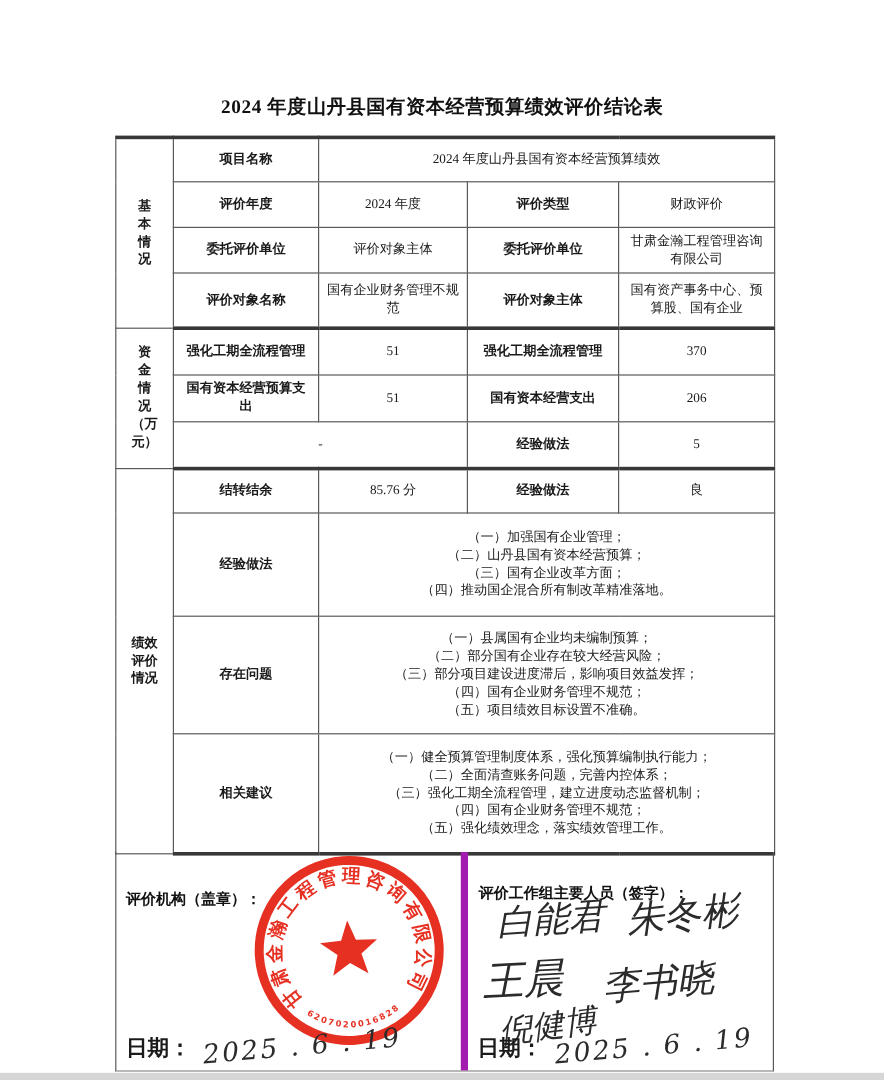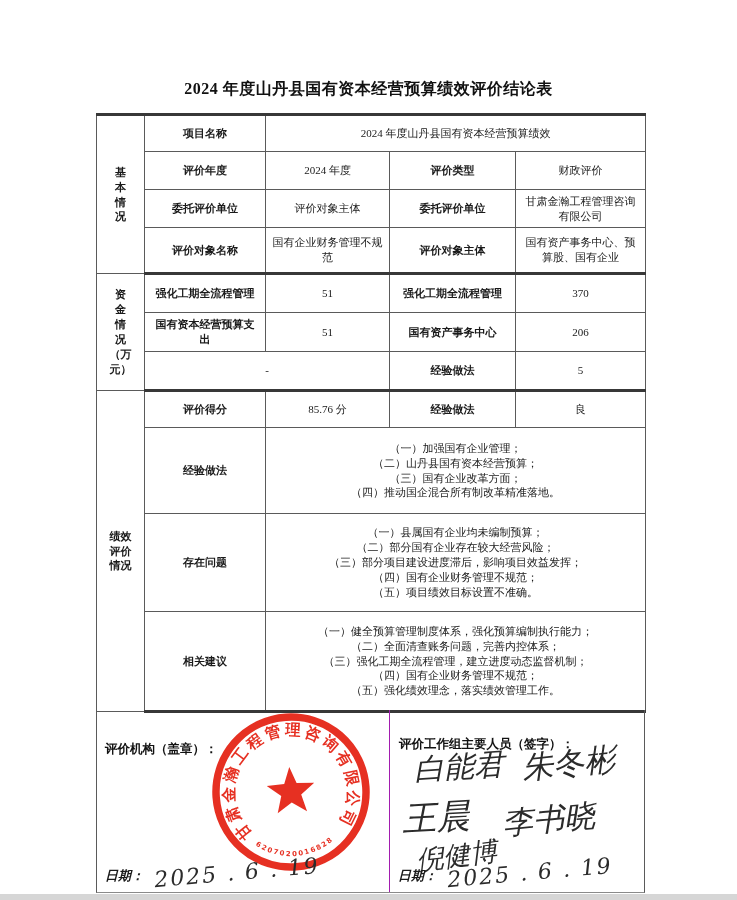--- a/index.html
+++ b/index.html
@@ -28,25 +28,25 @@
   td.list {
     text-align:left; white-space:pre-line; padding:3px 10px;
     line-height:1.5; font-size:12.5px;
   }
   tr.secline > td { border-bottom:3px solid #383838; }
   .footer-block {
     position:absolute; left:96px; top:710px; width:549px; height:183px;
     display:flex; box-sizing:border-box;
     border-left:1px solid #5a5a5a; border-right:1px solid #5a5a5a; border-bottom:1px solid #8a8a8a;
   }
-  .f-left  { width:293px; position:relative; border-right:1px solid #a21caf; box-sizing:border-box; }
+  .f-left  { width:293px; position:relative; border-right:6px solid #a21caf; box-sizing:border-box; }
   .f-right { flex:1; position:relative; }
   .f-label { position:absolute; font-weight:bold; font-size:12.5px; color:#111; white-space:nowrap; }
   .date-row { position:absolute; bottom:7px; left:8px; white-space:nowrap; }
-  .date-label { font-weight:bold; font-size:13px;font-style:italic; }
+  .date-label { font-weight:bold; font-size:18px; }
   .hand {
     font-style:italic; color:#2b2b2b; font-weight:400;
     font-family:"DejaVu Serif","Liberation Serif",serif;
   }
   .hand-date { display:inline-block; font-size:22px; transform:rotate(-5deg); margin-left:10px; letter-spacing:2px; }
   .sig { position:absolute; font-size:30px; line-height:1; white-space:nowrap; }
   .seal {
     position:absolute; left:112px; top:0px; width:164px; height:164px;
     opacity:0.92; mix-blend-mode:multiply; transform:rotate(-4deg);
   }
@@ -102,33 +102,33 @@
 （万
 元）</td>
         <td class="lbl">强化工期全流程管理</td>
         <td>51</td>
         <td class="lbl">强化工期全流程管理</td>
         <td>370</td>
       </tr>
       <tr style="height:39px">
         <td class="lbl">国有资本经营预算支出</td>
         <td>51</td>
-        <td class="lbl">国有资产事务中心</td>
+        <td class="lbl">国有资本经营支出</td>
         <td>206</td>
       </tr>
       <tr style="height:39px" class="secline">
         <td colspan="2">-</td>
         <td class="lbl">经验做法</td>
         <td>5</td>
       </tr>
       <tr style="height:37px">
         <td rowspan="4" class="vhead vh-perf">绩效
 评价
 情况</td>
-        <td class="lbl">评价得分</td>
+        <td class="lbl">结转结余</td>
         <td>85.76 分</td>
         <td class="lbl">经验做法</td>
         <td>良</td>
       </tr>
       <tr style="height:86px">
         <td class="lbl">经验做法</td>
         <td colspan="3" class="list">（一）加强国有企业管理；
 （二）山丹县国有资本经营预算；
 （三）国有企业改革方面；
 （四）推动国企混合所有制改革精准落地。</td>

